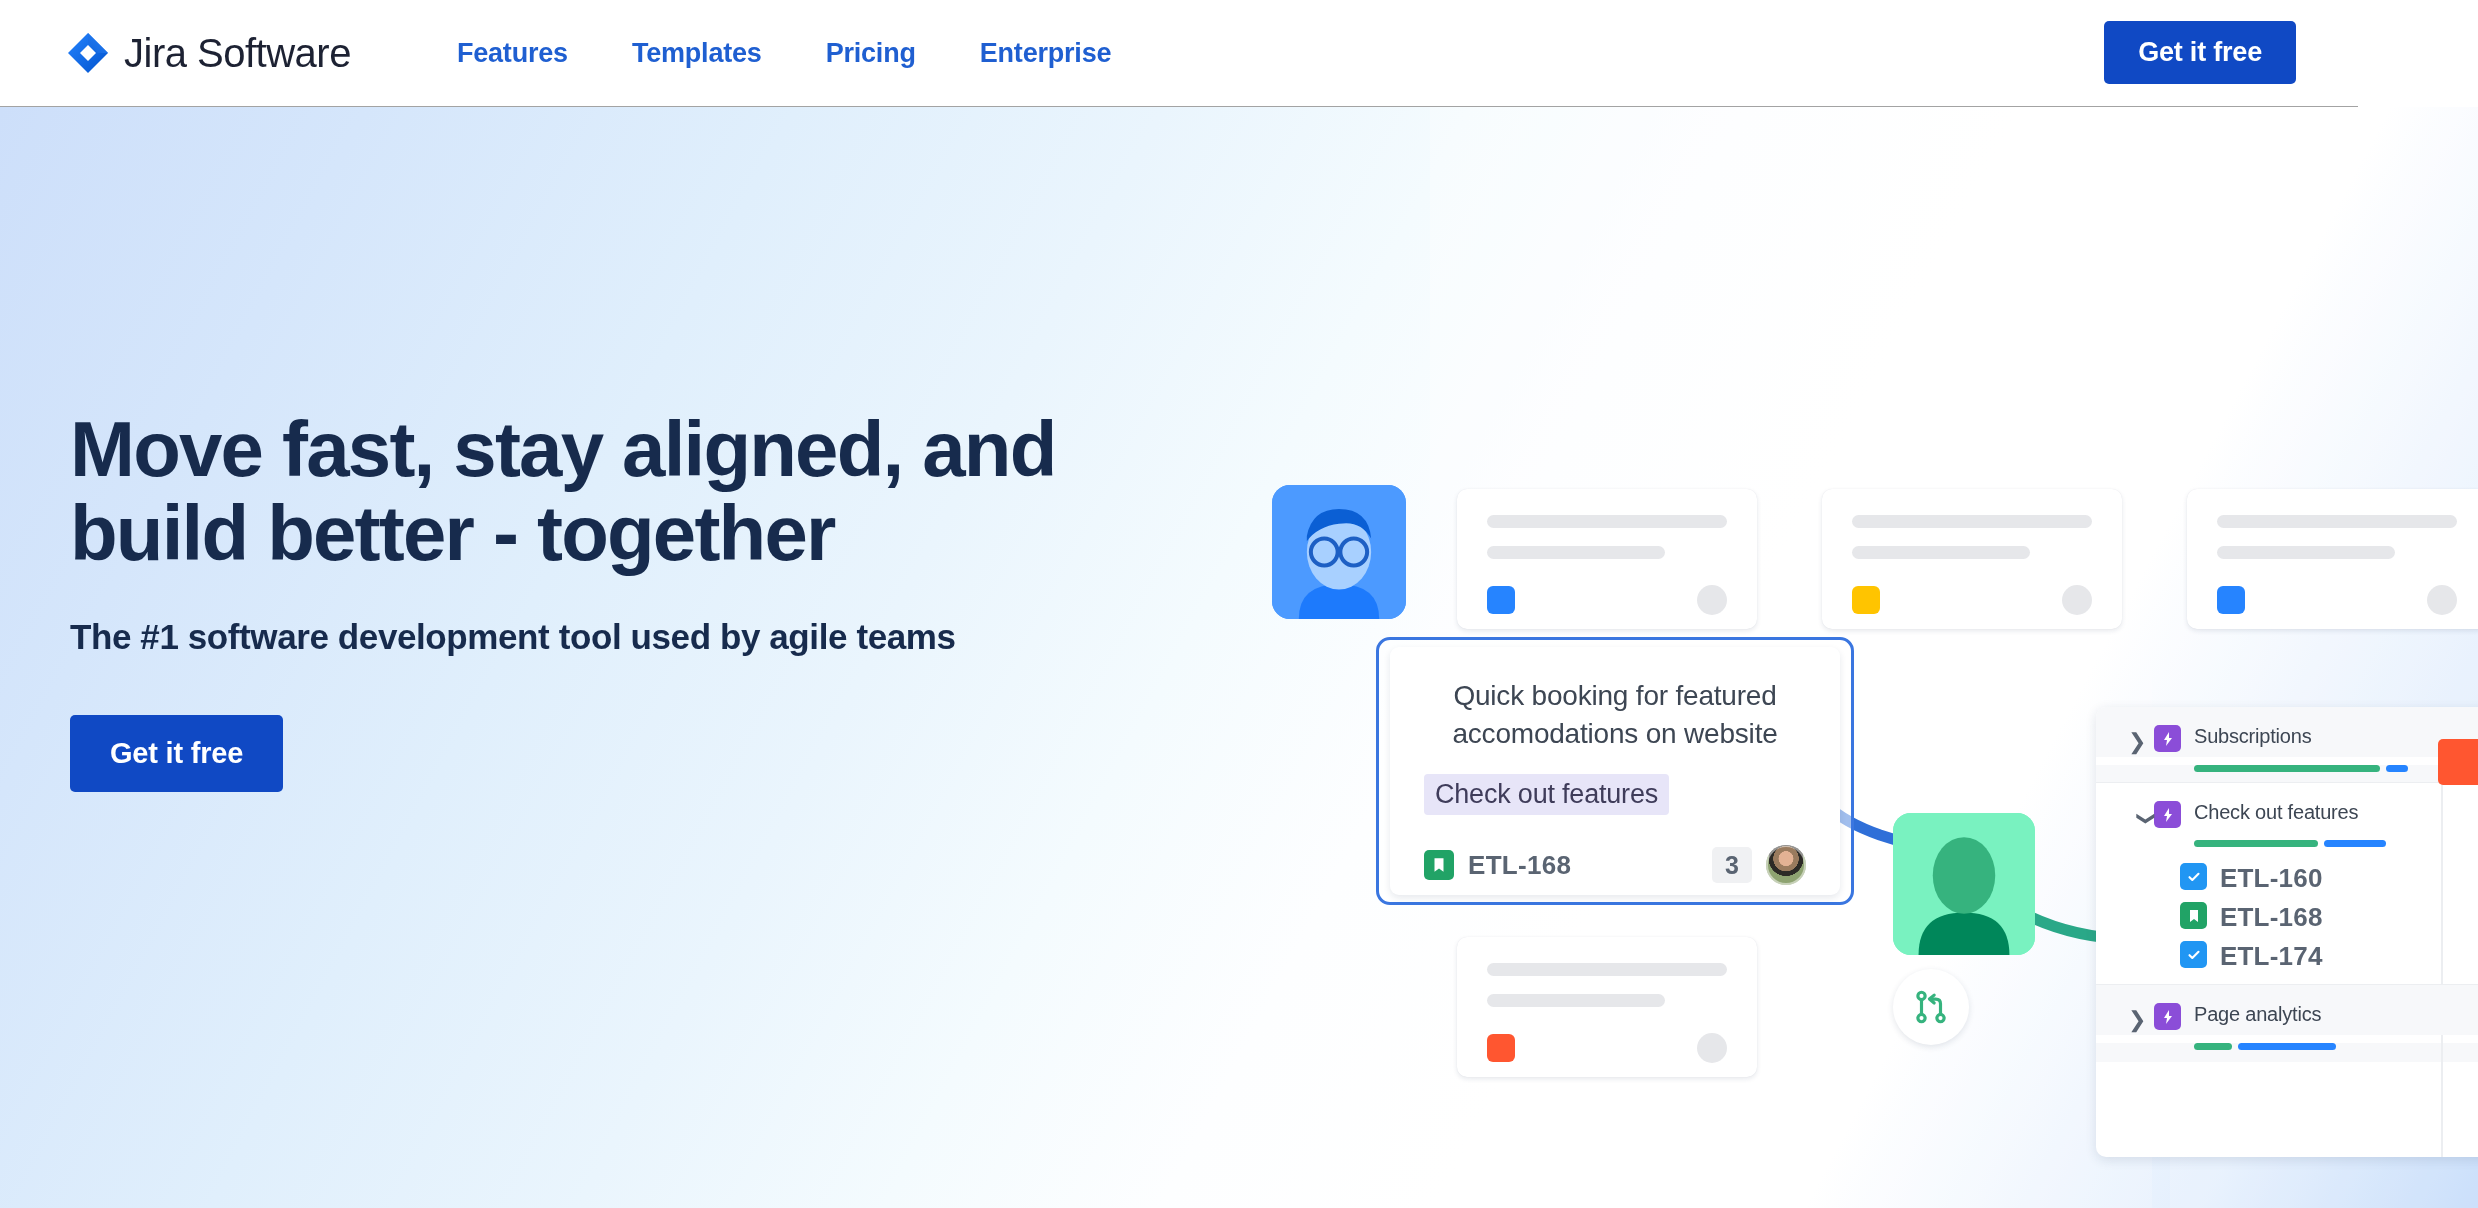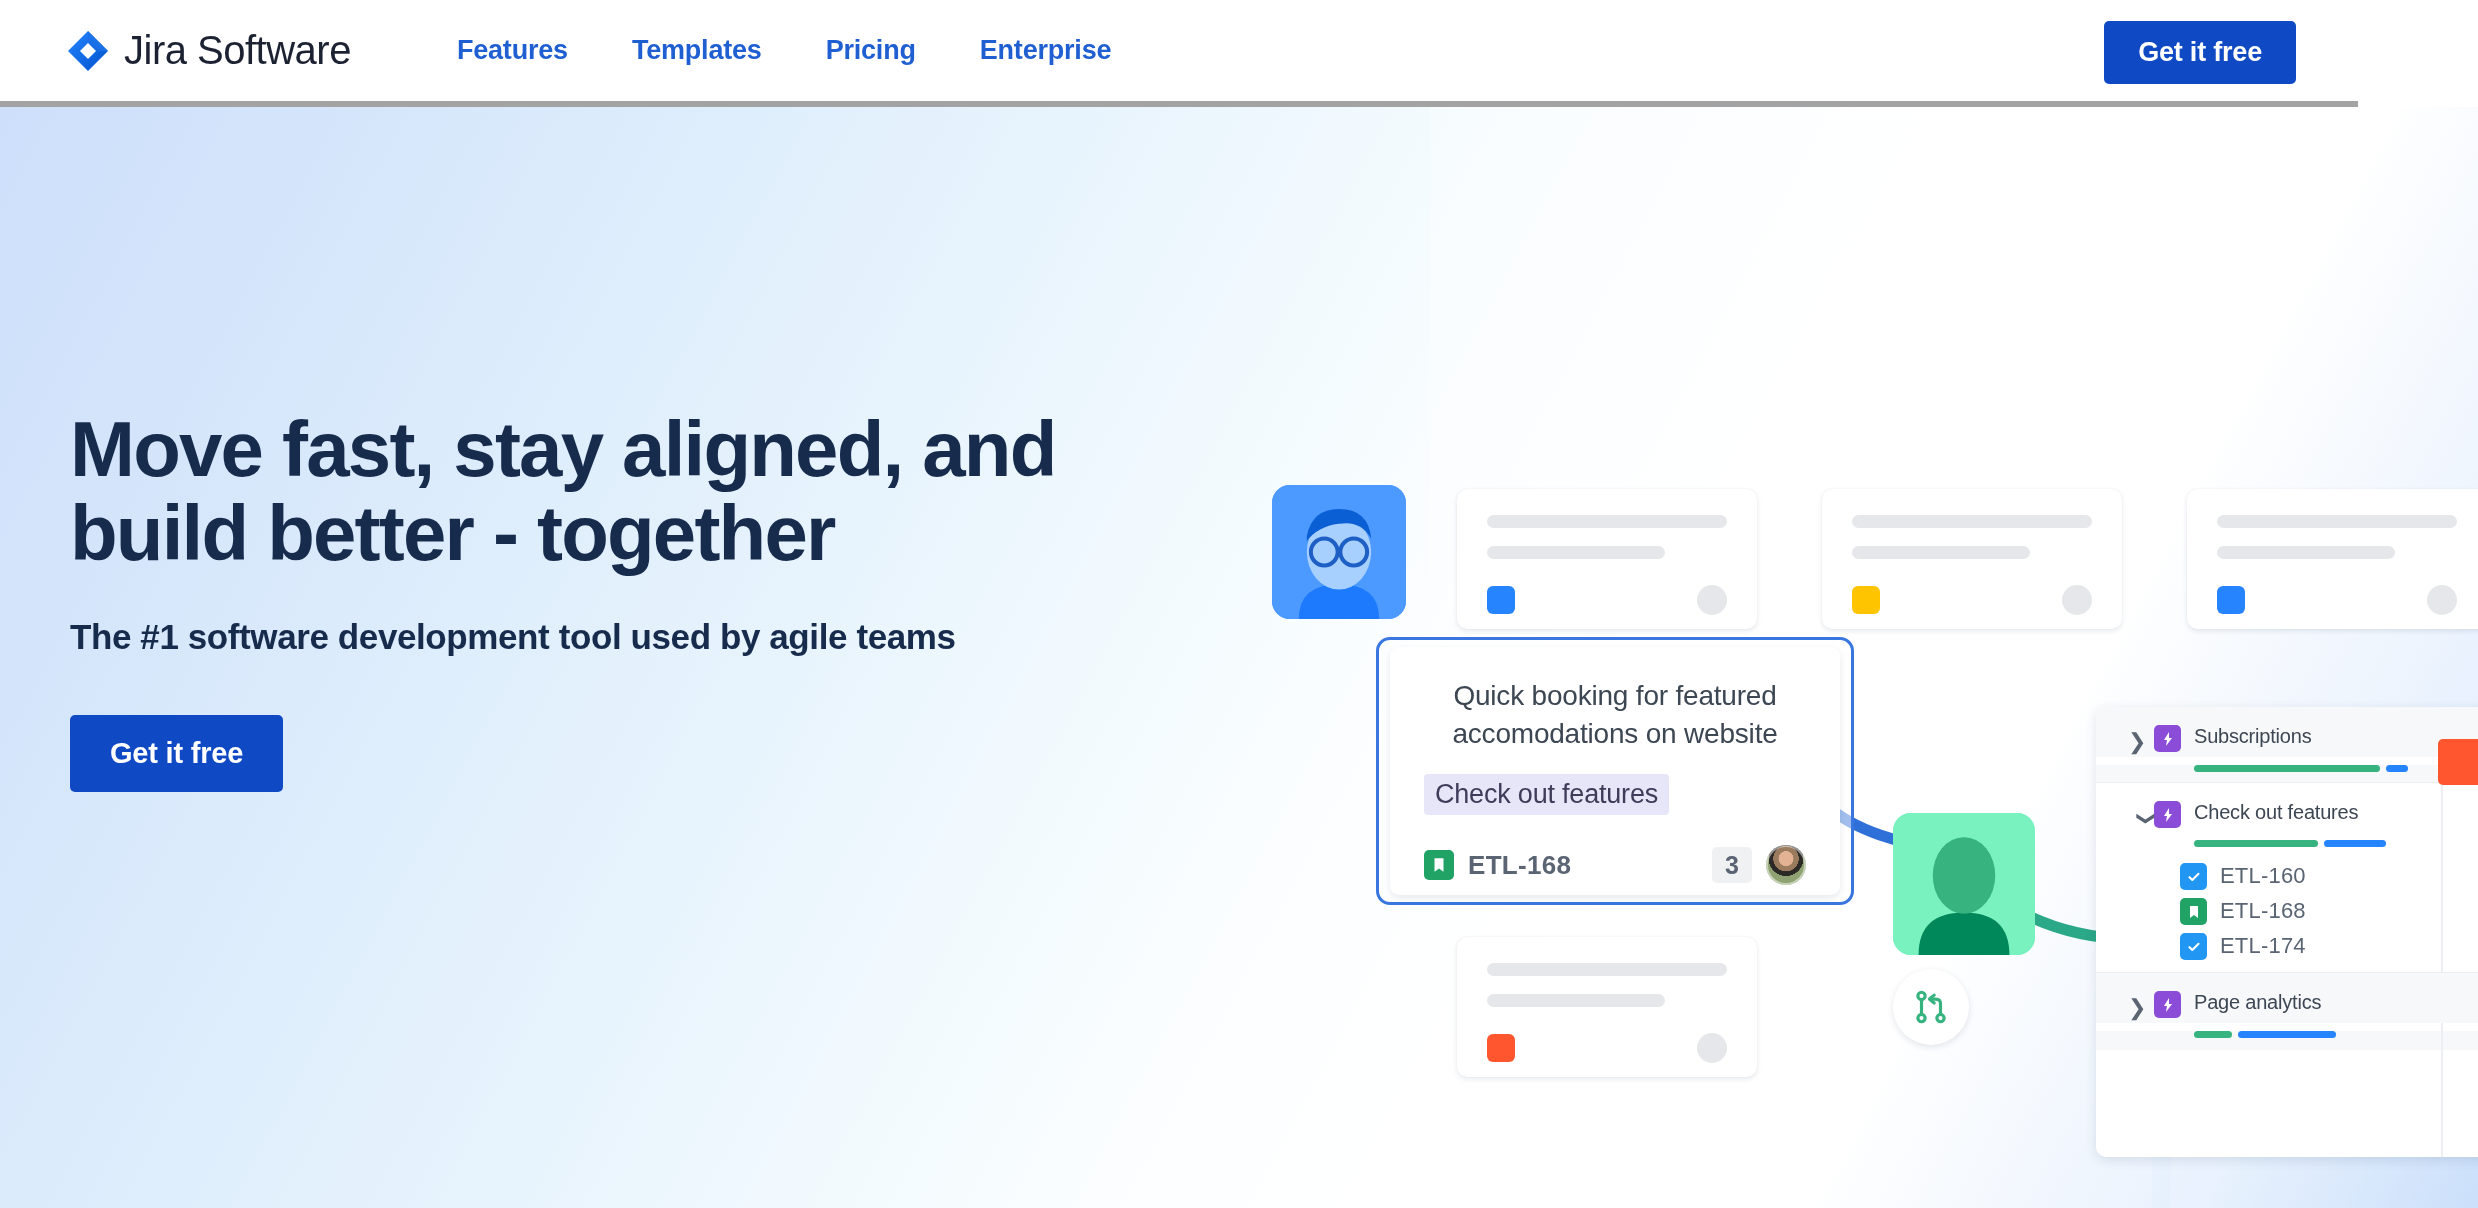--- a/index.html
+++ b/index.html
@@ -8,21 +8,21 @@
     overflow: hidden;
     font-family: "Liberation Sans", sans-serif;
     background: #ffffff;
   }
 
   
   .header {
     position: absolute; top:0; left:0;
     width: 2358px; height: 107px;
     background: #ffffff;
-    border-bottom: 6px solid #a3a3a3;
+    border-bottom: 1px solid #a3a3a3;
     display: flex; align-items: center;
     z-index: 50;
   }
   .logo-wrap {
     display:flex; align-items:center; gap:14px;
     margin-left: 66px;
   }
   .logo-mark { width: 44px; height: 44px; display:block; }
   .logo-text {
     font-size: 40px; font-weight: 400; color:#1d2233;
@@ -201,21 +201,21 @@
     display:flex;align-items:center;justify-content:center; margin-right:13px;
     flex:none;
   }
   .task-ico {
     width: 27px; height:27px; border-radius:5px; background:#2196f3;
     display:flex;align-items:center;justify-content:center; margin-right:13px;
     flex:none;
   }
   .task-ico.green { background:#21a366; }
   .tree-label { font-size: 20px; color:#3d4653; letter-spacing:-0.2px; }
-  .tree-key  { font-size: 22px; color:#5a6472; letter-spacing:0.2px; }
+  .tree-key  { font-size: 26px; color:#5a6472; letter-spacing:0.2px;font-weight:bold; }
   .bar-wrap { display:flex; gap:6px; margin: 8px 0 16px 98px; }
   .bar { height: 7px; border-radius: 4px; }
   .bar.green { background:#36b37e; }
   .bar.blue  { background:#2684ff; }
 
   .tree-divider { height:1px; background:#eceef1; }
   .orange-block {
     position:absolute; border-radius: 5px 0 0 5px; background:#ff5630;
   }
 

